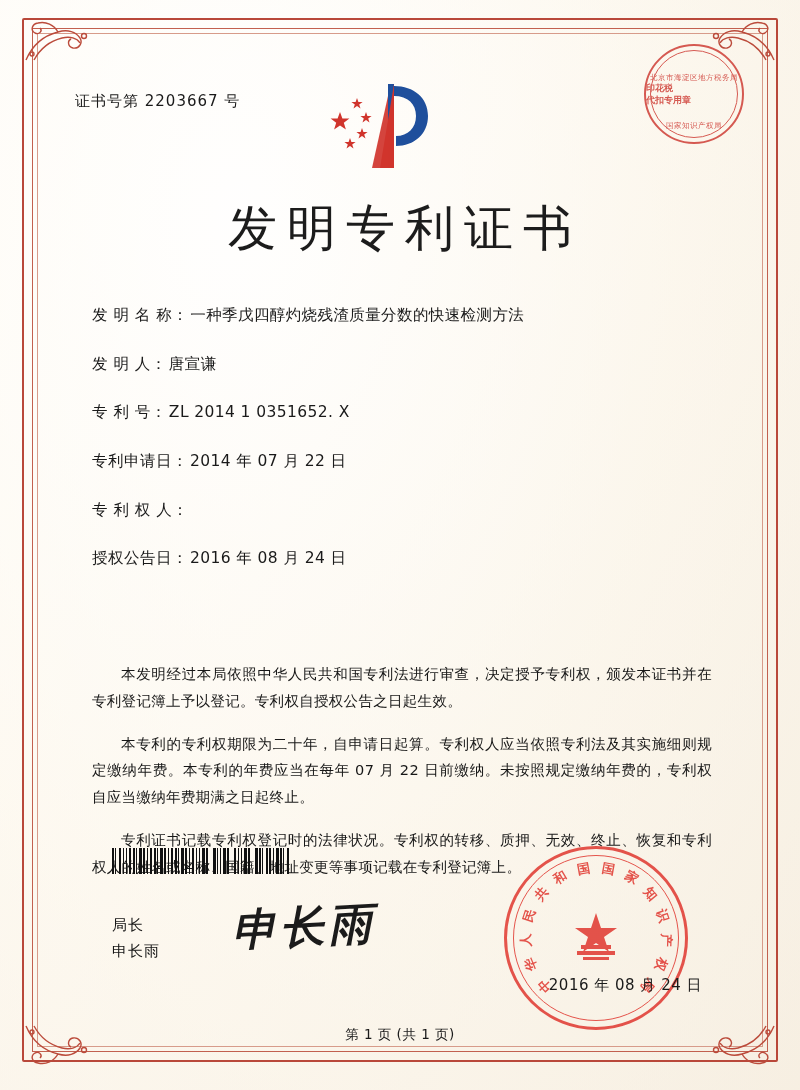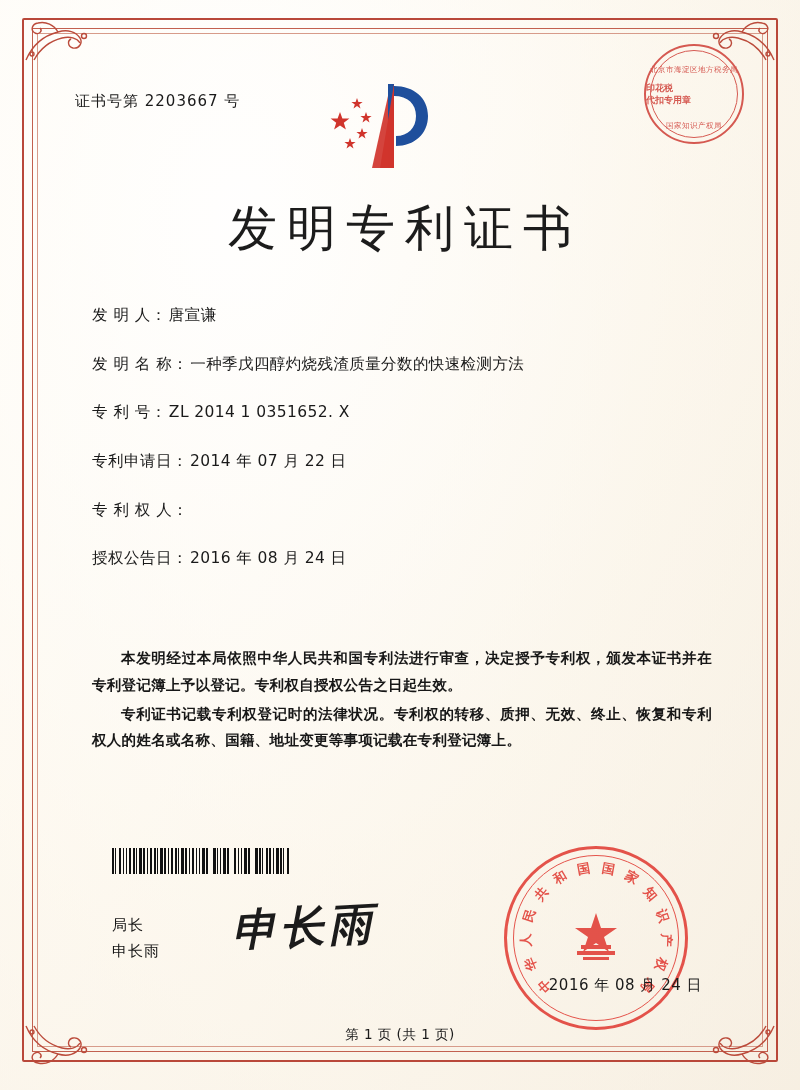--- a/index.html
+++ b/index.html
@@ -96,21 +96,21 @@
   }
   .stamp-tax .arc-top,
   .stamp-tax .arc-bottom {
     position: absolute;
     left: 0; right: 0;
     text-align: center;
     font-size: 7.5px;
     letter-spacing: 0.5px;
     line-height: 1.1;
   }
-  .stamp-tax .arc-top { top: 20px; }
+  .stamp-tax .arc-top { top: 28px; }
   .stamp-tax .arc-bottom { bottom: 12px; font-family: Liberation Serif, serif; }
   .stamp-tax .core {
     position: absolute;
     left: 0; right: 0; top: 50%;
     transform: translateY(-50%);
     font-size: 9px;
     line-height: 1.35;
     font-weight: bold;
   }
 
@@ -158,24 +158,23 @@
     position: absolute;
     left: 92px;
     right: 88px;
     top: 645px;
     font-size: 14.5px;
     color: #171717;
     line-height: 1.85;
     text-align: justify;
   }
   .paras p {
-    margin: 0 0 2px 0;
+    margin: 16px 0 2px 0;
     text-indent: 2em;
     letter-spacing: 0.3px;
-    font-weight: bold;
   }
 
   
   .barcode {
     position: absolute;
     left: 112px;
     top: 848px;
     width: 178px;
     height: 26px;
     background-image: repeating-linear-gradient(
@@ -344,46 +343,47 @@
       <div>印花税</div>
       <div>代扣专用章</div>
     </div>
     <div class="arc-bottom">国家知识产权局</div>
   </div>
 
   <div class="title">发明专利证书</div>
 
   <div class="fields">
     <div class="field">
+      <span class="label">发 明 名 称：</span>
+      <span class="value">一种季戊四醇灼烧残渣质量分数的快速检测方法</span>
+    </div>
+    <div class="field">
       <span class="label">发    明    人：</span>
       <span class="value">唐宣谦</span>
-    </div>
-    <div class="field">
-      <span class="label">发 明 名 称：</span>
-      <span class="value">一种季戊四醇灼烧残渣质量分数的快速检测方法</span>
     </div>
     <div class="field">
       <span class="label">专    利    号：</span>
       <span class="value">ZL 2014 1 0351652. X</span>
     </div>
     <div class="field">
       <span class="label">专利申请日：</span>
       <span class="value">2014 年 07 月 22 日</span>
     </div>
     <div class="field owner">
       <span class="label">专 利 权 人：</span>
     </div>
     <div class="field">
       <span class="label">授权公告日：</span>
       <span class="value">2016 年 08 月 24 日</span>
     </div>
   </div>
 
   <div class="paras">
     <p>本发明经过本局依照中华人民共和国专利法进行审查，决定授予专利权，颁发本证书并在专利登记簿上予以登记。专利权自授权公告之日起生效。</p>
+    <p>本专利的专利权期限为二十年，自申请日起算。专利权人应当依照专利法及其实施细则规定缴纳年费。本专利的年费应当在每年 07 月 22 日前缴纳。未按照规定缴纳年费的，专利权自应当缴纳年费期满之日起终止。</p>
     <p>专利证书记载专利权登记时的法律状况。专利权的转移、质押、无效、终止、恢复和专利权人的姓名或名称、国籍、地址变更等事项记载在专利登记簿上。</p>
   </div>
 
   <div class="barcode"></div>
 
   <div class="sig-label">
     <div>局长</div>
     <div>申长雨</div>
   </div>
   <div class="sig-script">申长雨</div>

